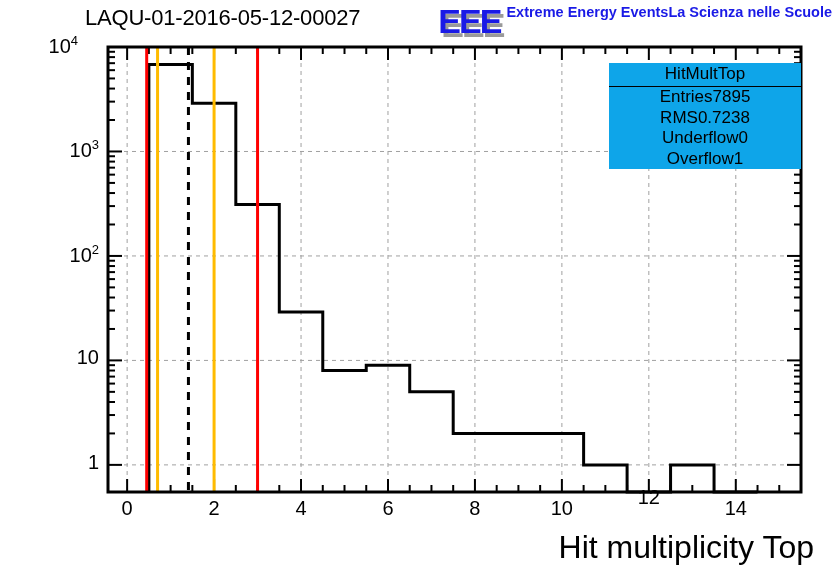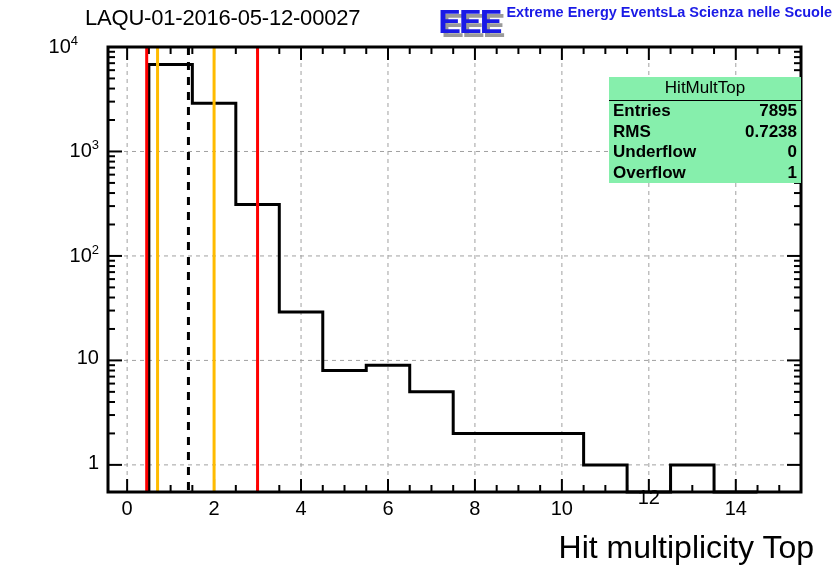--- a/index.html
+++ b/index.html
@@ -51,32 +51,31 @@
     text-align:center;white-space:nowrap;
   }
   .xtitle{
     position:absolute;right:22px;bottom:6px;
     font-size:32px;color:#000;white-space:nowrap;
   }
 
   
   .stats-box{
     position:absolute;left:609px;top:63px;width:192px;
-    background:#86efac;
+    background:#0ea5e9;
     font-size:17px;color:#000;
     padding:0;
-    margin-top:14px;
   }
   .stats-title{
     text-align:center;padding:1px 0 2px 0;
     border-bottom:1.6px solid #000;
   }
   .stats-row{
-    display:flex;justify-content:space-between;
-    padding:0 4px;line-height:20.5px;font-weight:bold;
+    display:flex;justify-content:center;
+    padding:0 4px;line-height:20.5px;
   }
 </style>
 </head>
 <body>
 
 <svg id="canvas" viewBox="0 0 836 572" xmlns="http://www.w3.org/2000/svg">
     <line x1="127.12923462986198" y1="47" x2="127.12923462986198" y2="492" stroke="#a0a0a0" stroke-width="1" stroke-dasharray="4 4"></line>
     <line x1="214.08030112923464" y1="47" x2="214.08030112923464" y2="492" stroke="#a0a0a0" stroke-width="1" stroke-dasharray="4 4"></line>
     <line x1="301.0313676286073" y1="47" x2="301.0313676286073" y2="492" stroke="#a0a0a0" stroke-width="1" stroke-dasharray="4 4"></line>
     <line x1="387.98243412797996" y1="47" x2="387.98243412797996" y2="492" stroke="#a0a0a0" stroke-width="1" stroke-dasharray="4 4"></line>

